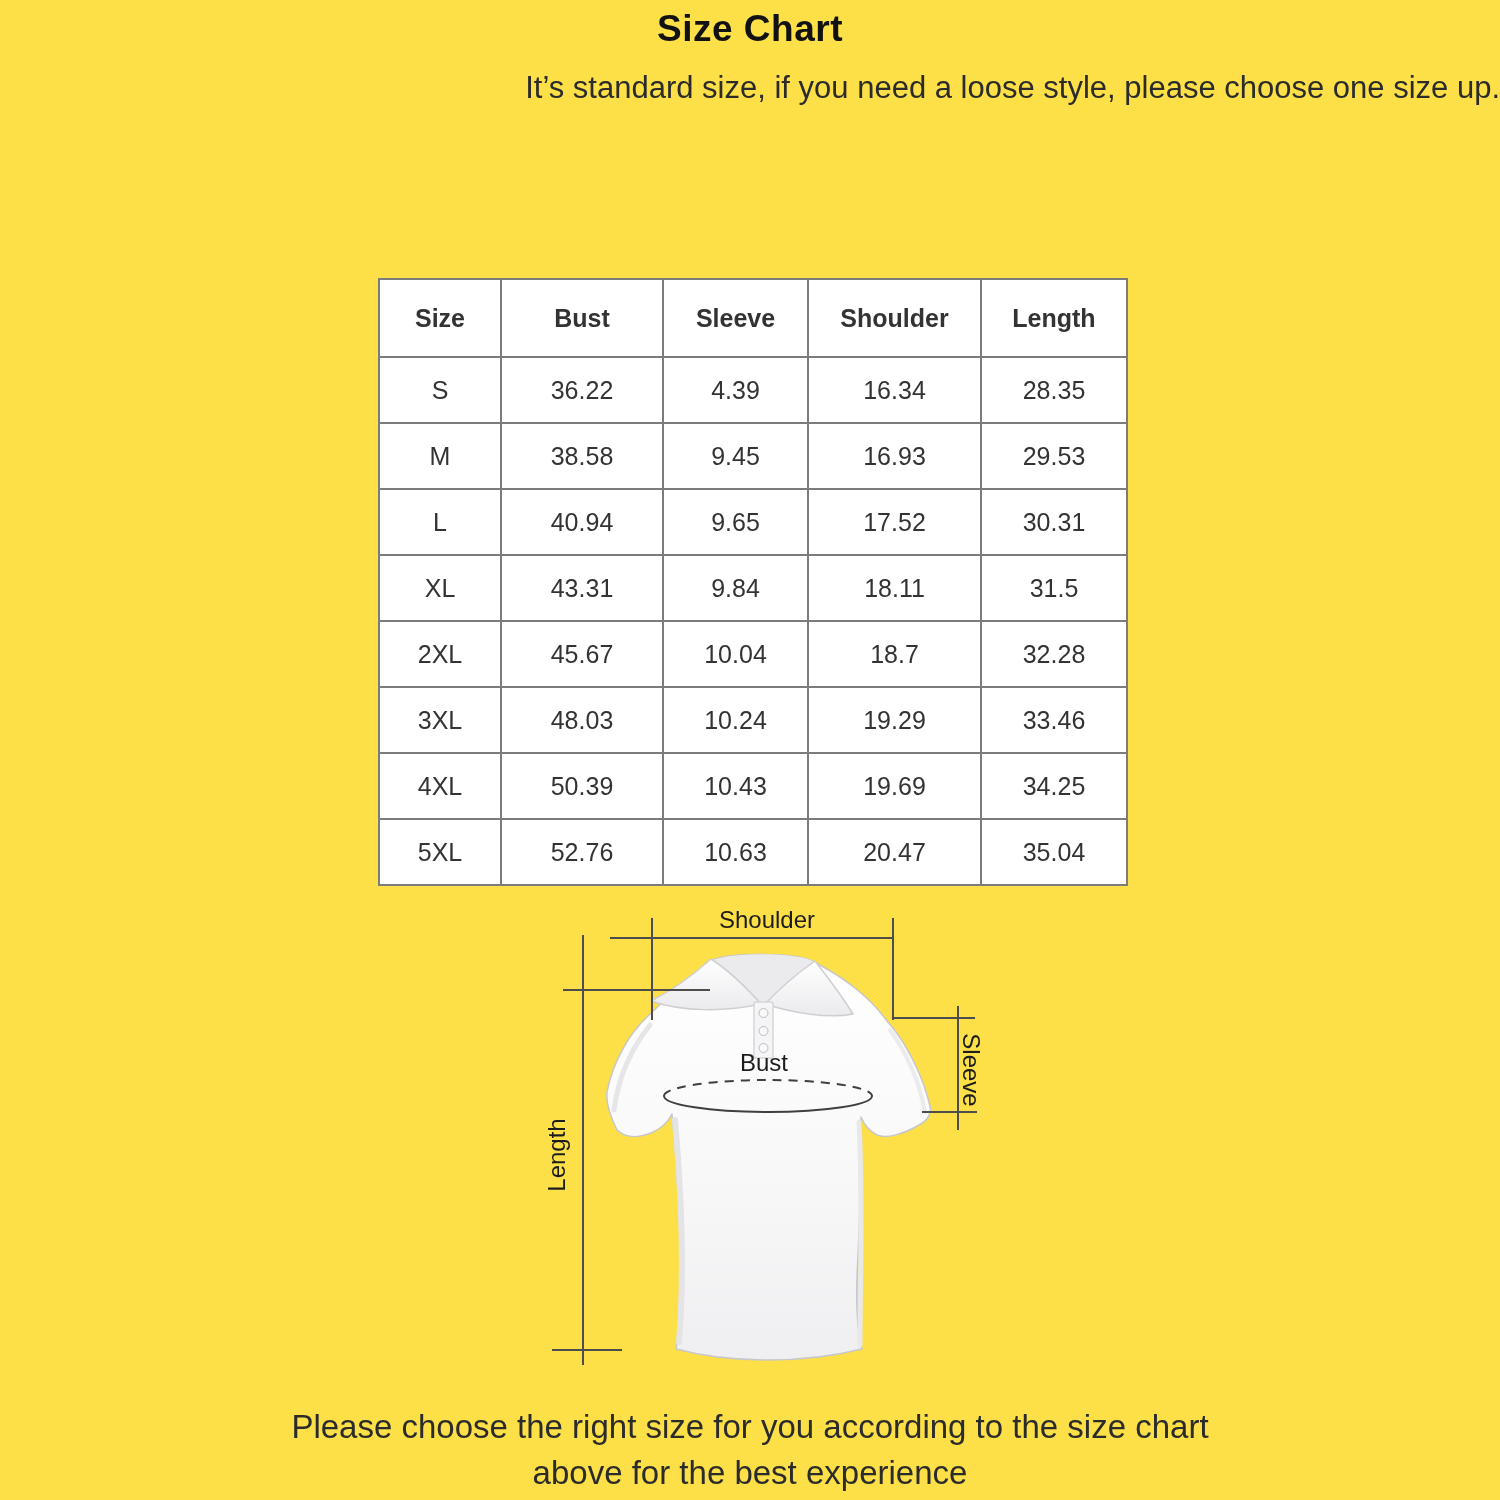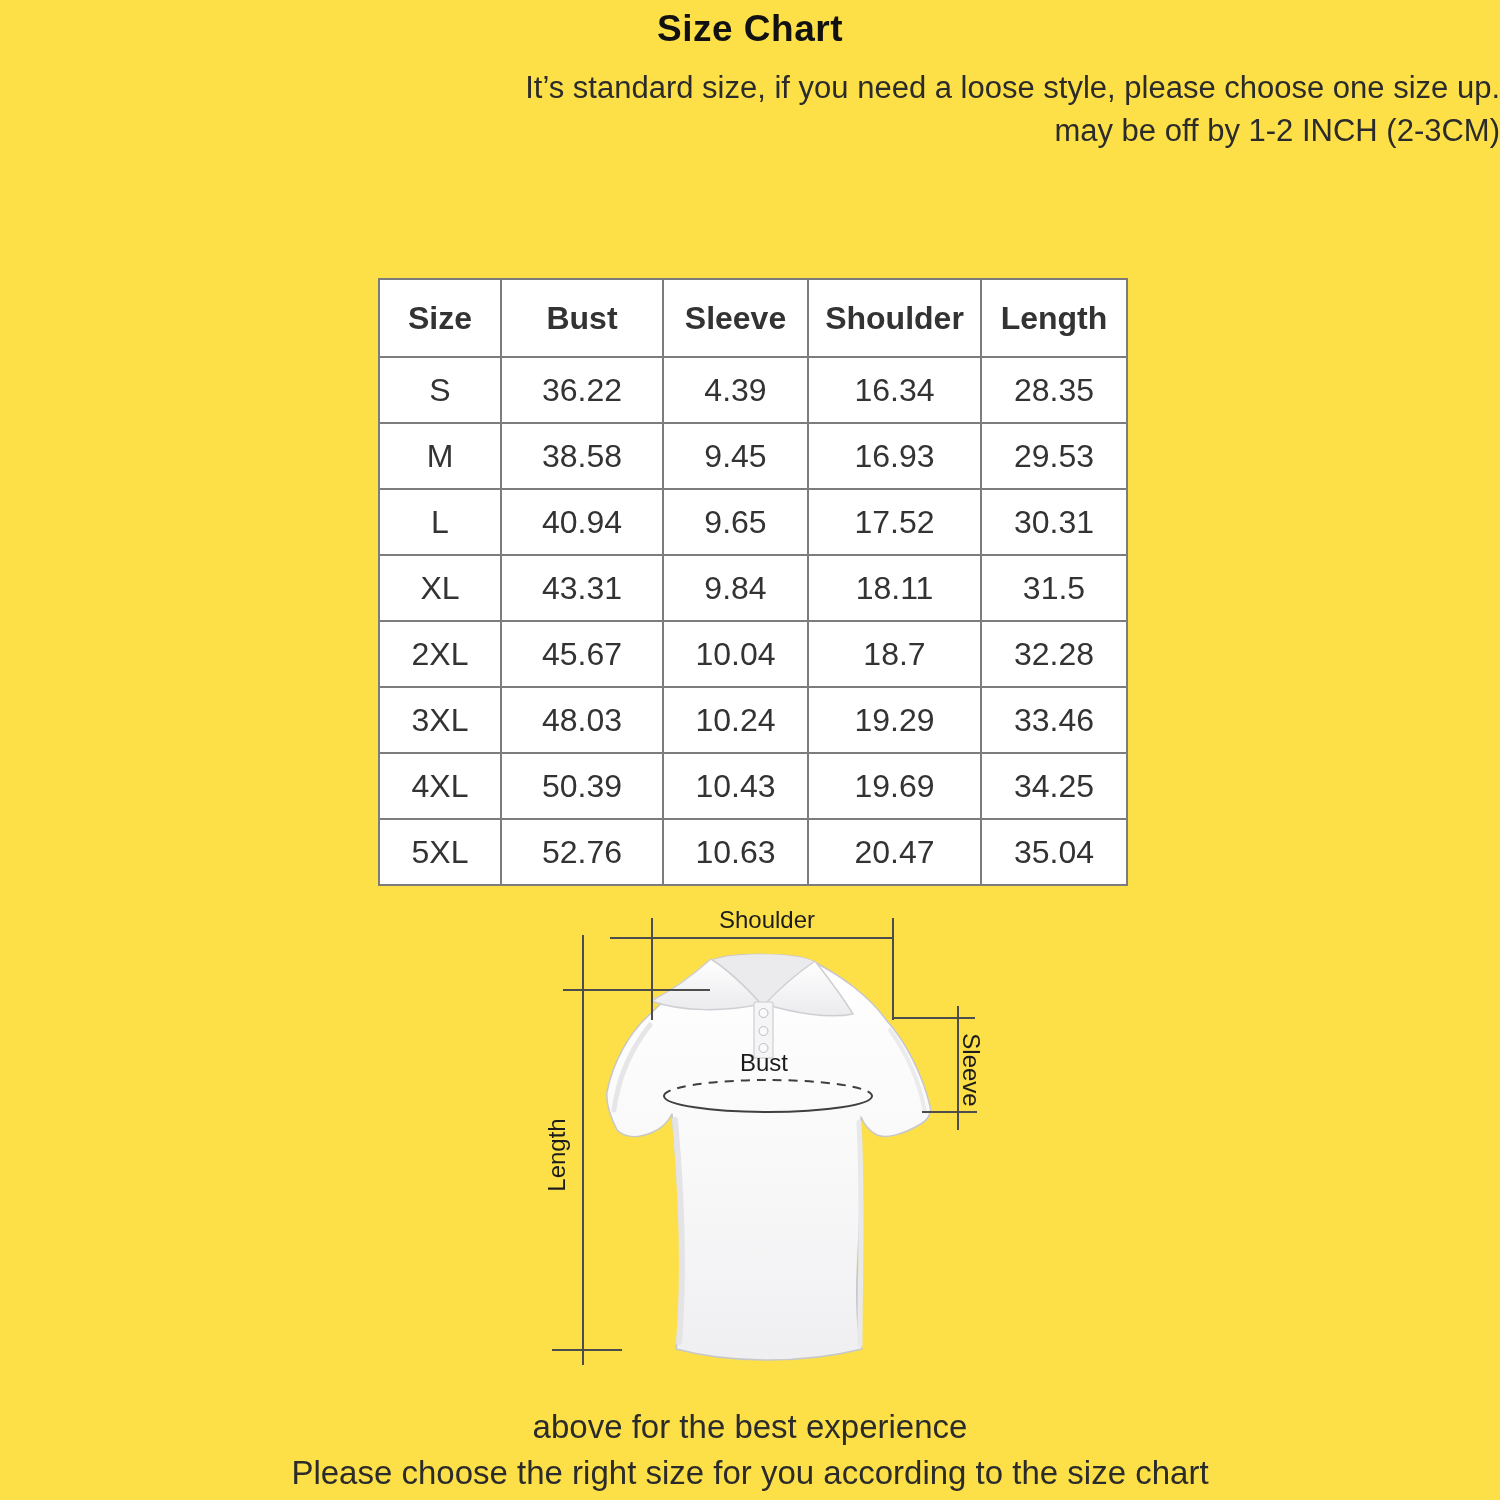--- a/index.html
+++ b/index.html
@@ -18,21 +18,21 @@
   .unit-label {
     position:absolute; top:216px; left:0; width:1500px; text-align:center;
     font-size:32px; font-weight:700; color:#111111;
   }
   table.size-table {
     position:absolute; top:278px; left:378px; width:748px;
     border-collapse:collapse; table-layout:fixed; background:#ffffff;
   }
   table.size-table th, table.size-table td {
     border:2px solid #7c7c7c; text-align:center; vertical-align:middle;
-    font-size:32px; color:#333333; padding:0;margin-top:36px;
+    font-size:25px; color:#333333; padding:0;margin-top:36px;
   }
   table.size-table th { height:76px; font-weight:700; }
   table.size-table td { height:64px; font-weight:400; }
   .diagram {
     position:absolute; left:530px; top:900px; width:470px; height:470px;
   }
   .diagram svg { position:absolute; left:0; top:0; }
   .diag-label {
     position:absolute; text-align:center; font-size:24px; font-weight:400;
     color:#1c1c1c; line-height:28px; white-space:nowrap;
@@ -48,21 +48,20 @@
 </style>
 </head>
 <body>
 
 <div class="canvas">
 
   <div class="page-title">Size Chart</div>
 
   <div class="intro">
     <div>It’s standard size, if you need a loose style, please choose one size up.</div>
-    <div>may be off by 1-2 INCH (2-3CM)</div>
   </div>
 
 
   <table class="size-table">
     <colgroup>
       <col style="width:122px">
         <col style="width:162px">
         <col style="width:145px">
       <col style="width:173px">
         <col style="width:146px">
@@ -195,17 +194,17 @@
       <path d="M 134 196 A 104 16 0 0 0 342 196" fill="none" stroke="#3f3f3f" stroke-width="2"></path>
     </svg>
 
     <div class="diag-label lbl-shoulder">Shoulder</div>
     <div class="diag-label lbl-bust">Bust</div>
     <div class="diag-label lbl-sleeve">Sleeve</div>
     <div class="diag-label lbl-length">Length</div>
   </div>
 
   <div class="footer">
+    <div>Please choose the right size for you according to the size chart</div>
     <div>above for the best experience</div>
-    <div>Please choose the right size for you according to the size chart</div>
   </div>
 
 </div>
 
 </body></html>

